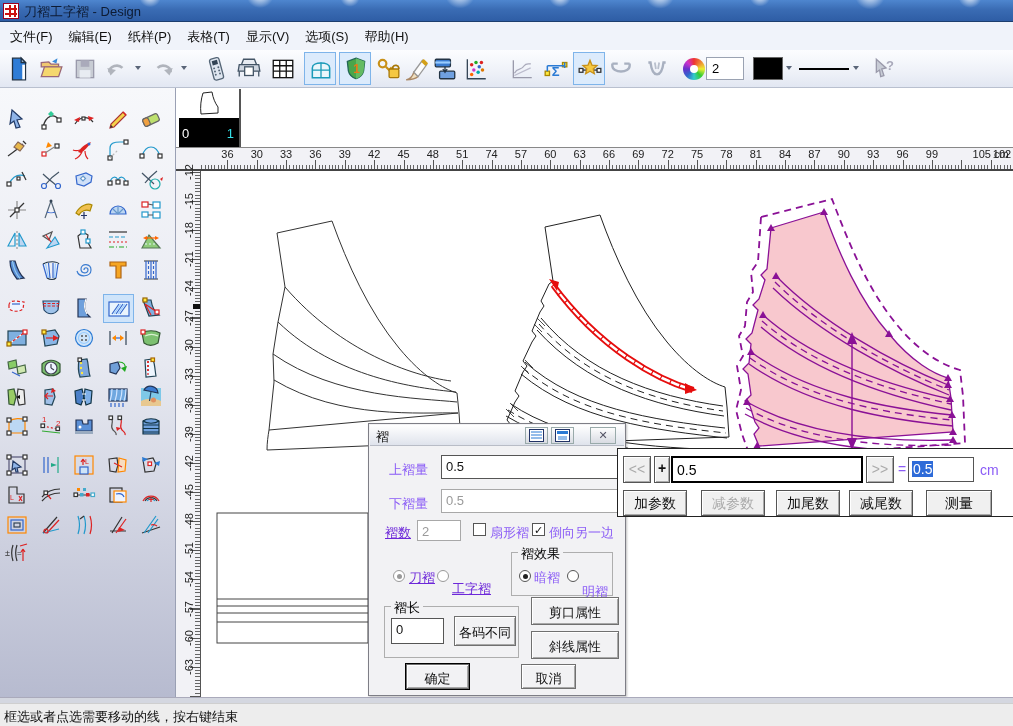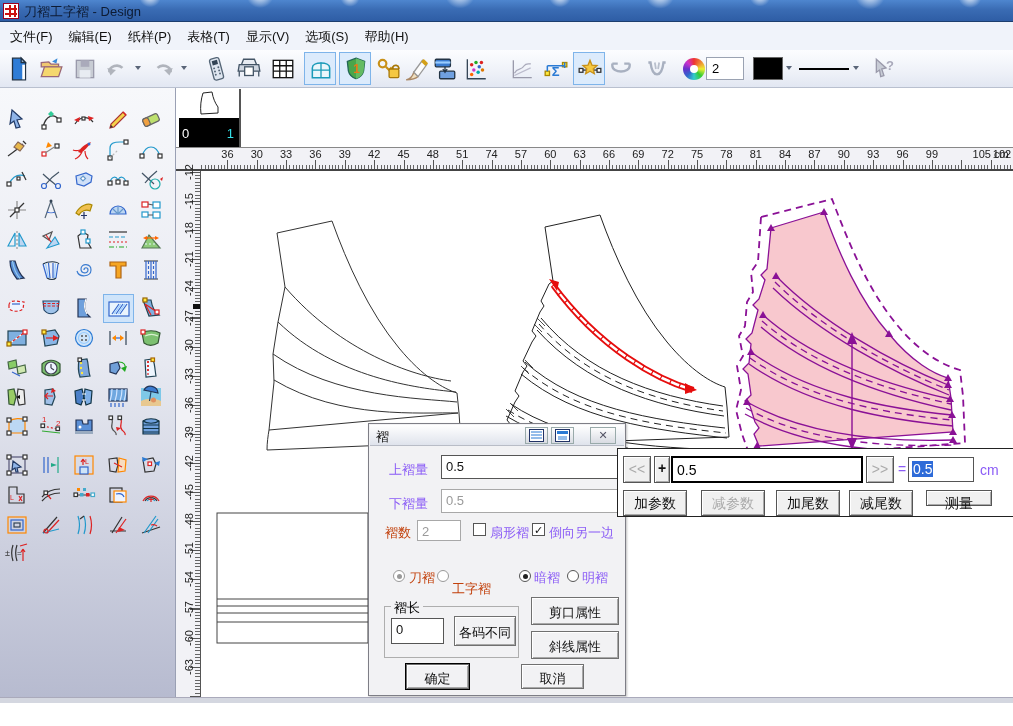--- a/index.html
+++ b/index.html
@@ -77,21 +77,21 @@
 
 #canvas { left:200px; top:171px; width:813px; height:526px; background:#fff; border-left:1px solid #555; }
 
 #dlg { left:368px; top:423px; width:258px; height:273px; background:#f2f2f4; border:1px solid #7e7e86; box-shadow:1px 1px 2px rgba(0,0,0,.25); font-size:13px; }
 #dlg-tb { position:absolute; left:1px; top:1px; right:1px; height:21px; background:linear-gradient(#ffffff,#dfe3ec); border-bottom:1px solid #b8bcc6; }
 #dlg-title { position:absolute; left:6px; top:3px; font-size:13px; color:#111; }
 .dlg-tbtn { position:absolute; top:2px; width:23px; height:17px; background:linear-gradient(#fdfdfd,#d8dbe2); border:1px solid #9aa; }
 .dlg-tbtn svg { position:absolute; left:3px; top:1px; }
 #dlg-close { position:absolute; top:2px; width:26px; height:17px; background:linear-gradient(#fdfdfd,#d8dbe2); border:1px solid #9aa; color:#556; text-align:center; font-size:11px; line-height:15px; font-weight:bold; }
 .lbl { position:absolute; color:#8b5cf6; }
-.lbl.dis { color:#c2410c; }
+.lbl.dis { color:#6d28d9;text-decoration:underline; }
 .tbox { position:absolute; background:#fff; border:1px solid #555; font-size:13px; padding:3px 0 0 4px; color:#111; }
 .tbox.dis { border-color:#a8a8a8; color:#9a9a9a; }
 .grp { position:absolute; border:1px solid #aeaeae; }
 .grp-t { position:absolute; top:-8px; left:6px; background:#f2f2f4; padding:0 3px; font-size:13px; }
 .grp-t.dis { color:#9a9a9a; }
 .cb { position:absolute; width:13px; height:13px; background:#fff; border:1px solid #555; font-size:11px; line-height:12px; text-align:center; color:#111; font-weight:bold; }
 .radio { position:absolute; width:12px; height:12px; background:#fff; border:1px solid #555; border-radius:50%; }
 .radio.on:before { content:""; position:absolute; left:2.5px; top:2.5px; width:5px; height:5px; border-radius:50%; background:#222; }
 .radio.dis { border-color:#999; }
 .radio.dis.on:before { background:#999; }
@@ -942,44 +942,50 @@
     <div class="lbl dis" style="left:16px;top:100px">褶数</div>
     <div class="tbox dis" style="left:48px;top:96px;width:44px;height:21px">2</div>
     <div class="cb" style="left:104px;top:99px"></div>
     <div class="lbl" style="left:121px;top:100px">扇形褶</div>
     <div class="cb" style="left:163px;top:99px">✓</div>
     <div class="lbl" style="left:180px;top:100px">倒向另一边</div>
     <div class="radio dis on" style="left:24px;top:146px"></div>
     <div class="lbl dis" style="left:40px;top:145px">刀褶</div>
     <div class="radio dis" style="left:68px;top:146px"></div>
     <div class="lbl dis" style="left:83px;top:156px">工字褶</div>
+    <div class="grp" style="left:142px;top:128px;width:102px;height:44px">
+      <span class="grp-t">褶效果</span>
+    </div>
     <div class="radio on" style="left:150px;top:146px"></div>
     <div class="lbl" style="left:165px;top:145px">暗褶</div>
     <div class="radio" style="left:198px;top:146px"></div>
-    <div class="lbl" style="left:213px;top:145px">明褶</div>
+    <div class="lbl" style="left:213px;top:159px">明褶</div>
     <div class="grp" style="left:15px;top:182px;width:135px;height:52px">
       <span class="grp-t">褶长</span>
     </div>
     <div class="tbox" style="left:22px;top:194px;width:53px;height:26px">0</div>
     <div class="btn" style="left:85px;top:192px;width:62px;height:30px;padding-top:7px">各码不同</div>
     <div class="btn" style="left:162px;top:173px;width:88px;height:28px;padding-top:6px">剪口属性</div>
     <div class="btn" style="left:162px;top:207px;width:88px;height:28px;padding-top:6px">斜线属性</div>
     <div class="btn focusd" style="left:37px;top:240px;width:63px;height:25px;padding-top:5px">确定</div>
-    <div class="btn" style="left:152px;top:240px;width:63px;height:25px;padding-top:5px">取消</div>
+    <div class="btn" style="left:152px;top:240px;width:55px;height:25px;padding-top:5px">取消</div>
   </div>
 
   <div class="abs" id="calcbar">
     <div class="cbtn dis" style="left:5px;top:7px;width:28px;height:27px">&lt;&lt;</div>
     <div class="cbtn" style="left:36px;top:7px;width:16px;height:27px;font-weight:bold;padding-top:3px">+</div>
     <div id="calc-in1">0.5</div>
     <div class="cbtn dis" style="left:248px;top:7px;width:28px;height:27px">&gt;&gt;</div>
     <div class="lbl" style="left:280px;top:12px;font-size:14px">=</div>
     <div id="calc-in2"><span>0.5</span></div>
     <div class="lbl" style="left:362px;top:13px;font-size:14px">cm</div>
     <div class="cbtn" style="left:5px;top:41px;width:64px;height:26px">加参数</div>
     <div class="cbtn dis" style="left:83px;top:41px;width:64px;height:26px">减参数</div>
     <div class="cbtn" style="left:158px;top:41px;width:64px;height:26px">加尾数</div>
     <div class="cbtn" style="left:231px;top:41px;width:64px;height:26px">减尾数</div>
-    <div class="cbtn" style="left:308px;top:41px;width:66px;height:16px">测量</div>
+    <div class="cbtn" style="left:308px;top:41px;width:66px;height:26px">测量</div>
   </div>
 
   <div class="abs" id="statusstrip"></div>
+  <div class="abs" id="statusbar">
+    <span id="status-text">框选或者点选需要移动的线，按右键结束</span>
+  </div>
 </div>
 
 </body></html>

